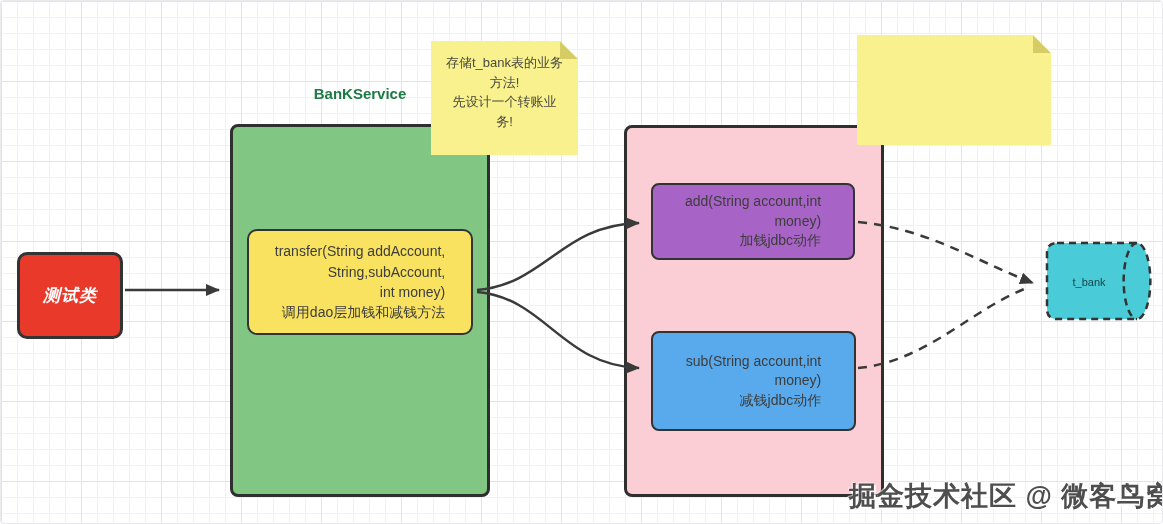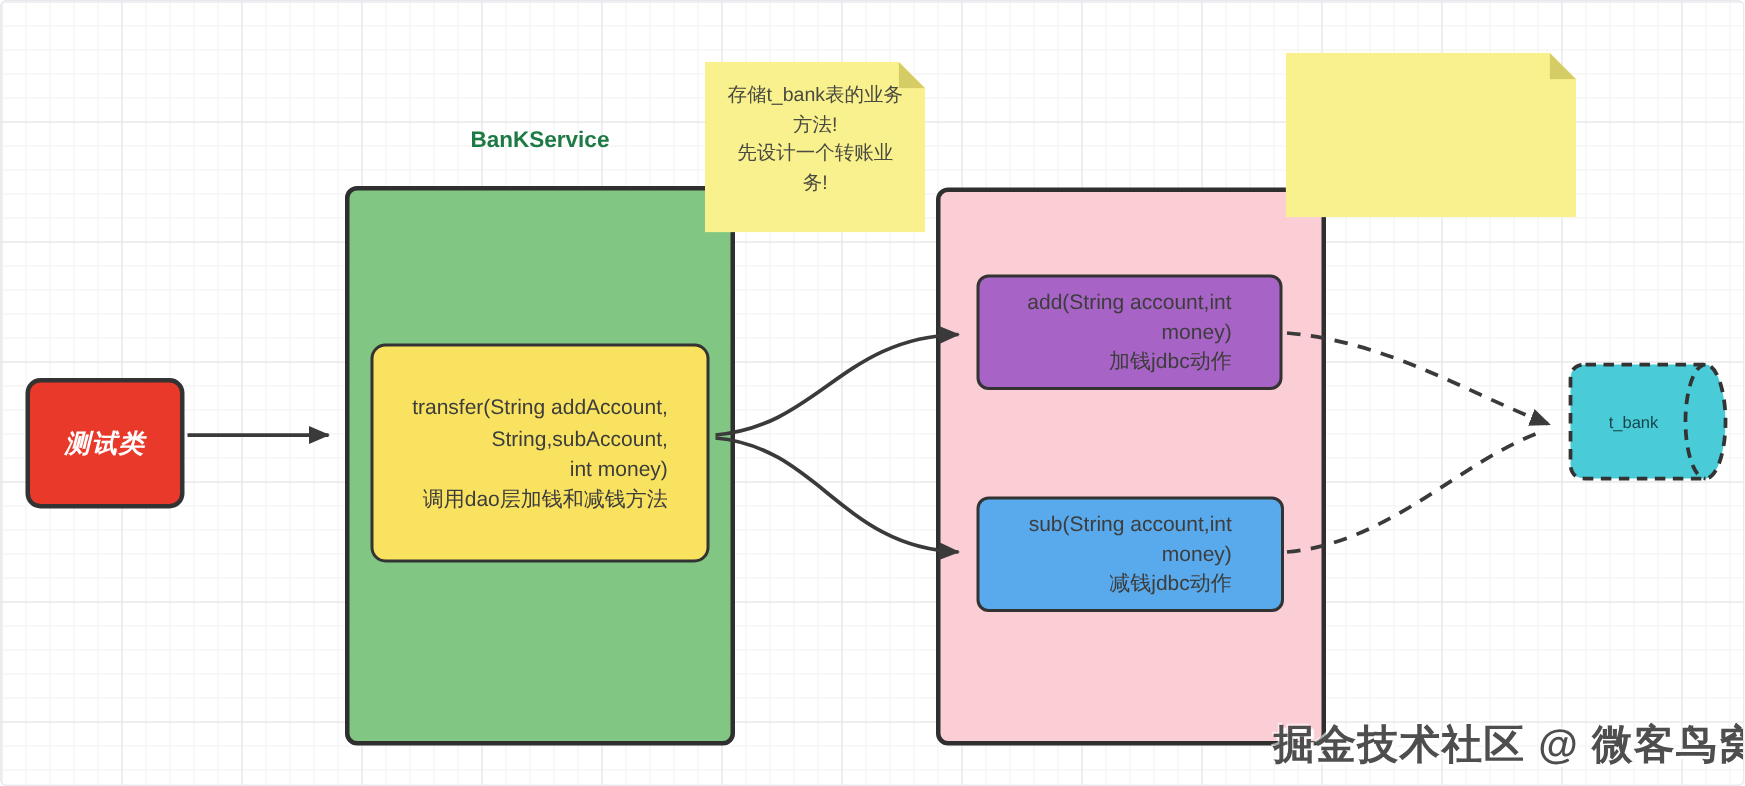--- a/index.html
+++ b/index.html
@@ -43,36 +43,36 @@
     position:absolute;border:3px solid #2f2f2f;border-radius:8px;z-index:1;
   }
   .container-service{left:229px;top:123px;width:260px;height:373px;background:var(--service_container_fill);}
   .container-dao{left:623px;top:124px;width:260px;height:372px;background:var(--dao_container_fill);}
   .container-title{
     position:absolute;text-align:center;font-size:15px;font-weight:bold;
     color:var(--container_title);z-index:2;
   }
   .title-service{left:229px;top:84px;width:260px;}
   .title-dao{left:623px;top:84px;width:260px;}
-  .node-transfer{left:246px;top:228px;width:226px;height:146px;border-radius:10px;background:var(--transfer_fill);font-size:14px;line-height:1.45;}
+  .node-transfer{left:246px;top:228px;width:226px;height:106px;border-radius:10px;background:var(--transfer_fill);font-size:14px;line-height:1.45;}
   .node-add{left:650px;top:182px;width:204px;height:77px;border-radius:8px;background:var(--add_fill);font-size:14px;line-height:1.4;}
-  .node-sub{left:650px;top:330px;width:205px;height:77px;border-radius:8px;background:var(--sub_fill);font-size:14px;line-height:1.4;}
+  .node-sub{left:650px;top:330px;width:205px;height:100px;border-radius:8px;background:var(--sub_fill);font-size:14px;line-height:1.4;}
   .db{position:absolute;left:1042px;top:240px;width:114px;height:82px;z-index:2;}
   .db svg{display:block;}
   .db .db-label{
     position:absolute;left:0;top:0;width:92px;height:82px;display:flex;
     align-items:center;justify-content:center;font-size:11px;color:var(--db_text);
   }
   .note{
     position:absolute;background:var(--note_fill);z-index:4;
     clip-path:polygon(0 0, calc(100% - 18px) 0, 100% 18px, 100% 100%, 0 100%);
     font-size:13px;line-height:1.5;color:#4a4a40;text-align:center;
     display:flex;align-items:flex-start;justify-content:center;padding-top:12px;
   }
-  .note-service{left:430px;top:40px;width:147px;height:114px;margin-left:39px;}
+  .note-service{left:430px;top:40px;width:147px;height:114px;}
   .note-dao{left:856px;top:34px;width:194px;height:110px;}
   .note-fold{
     position:absolute;top:0;right:0;width:18px;height:18px;background:var(--note_fold);
     clip-path:polygon(0 0, 0 100%, 100% 100%);
   }
   .watermark{
     position:absolute;left:848px;top:477px;z-index:5;white-space:nowrap;
     font-size:27px;font-weight:bold;color:var(--watermark_text);
     text-shadow:2px 2px 1px #ffffff, -1px -1px 0 rgba(255,255,255,.6);
     letter-spacing:1px;

